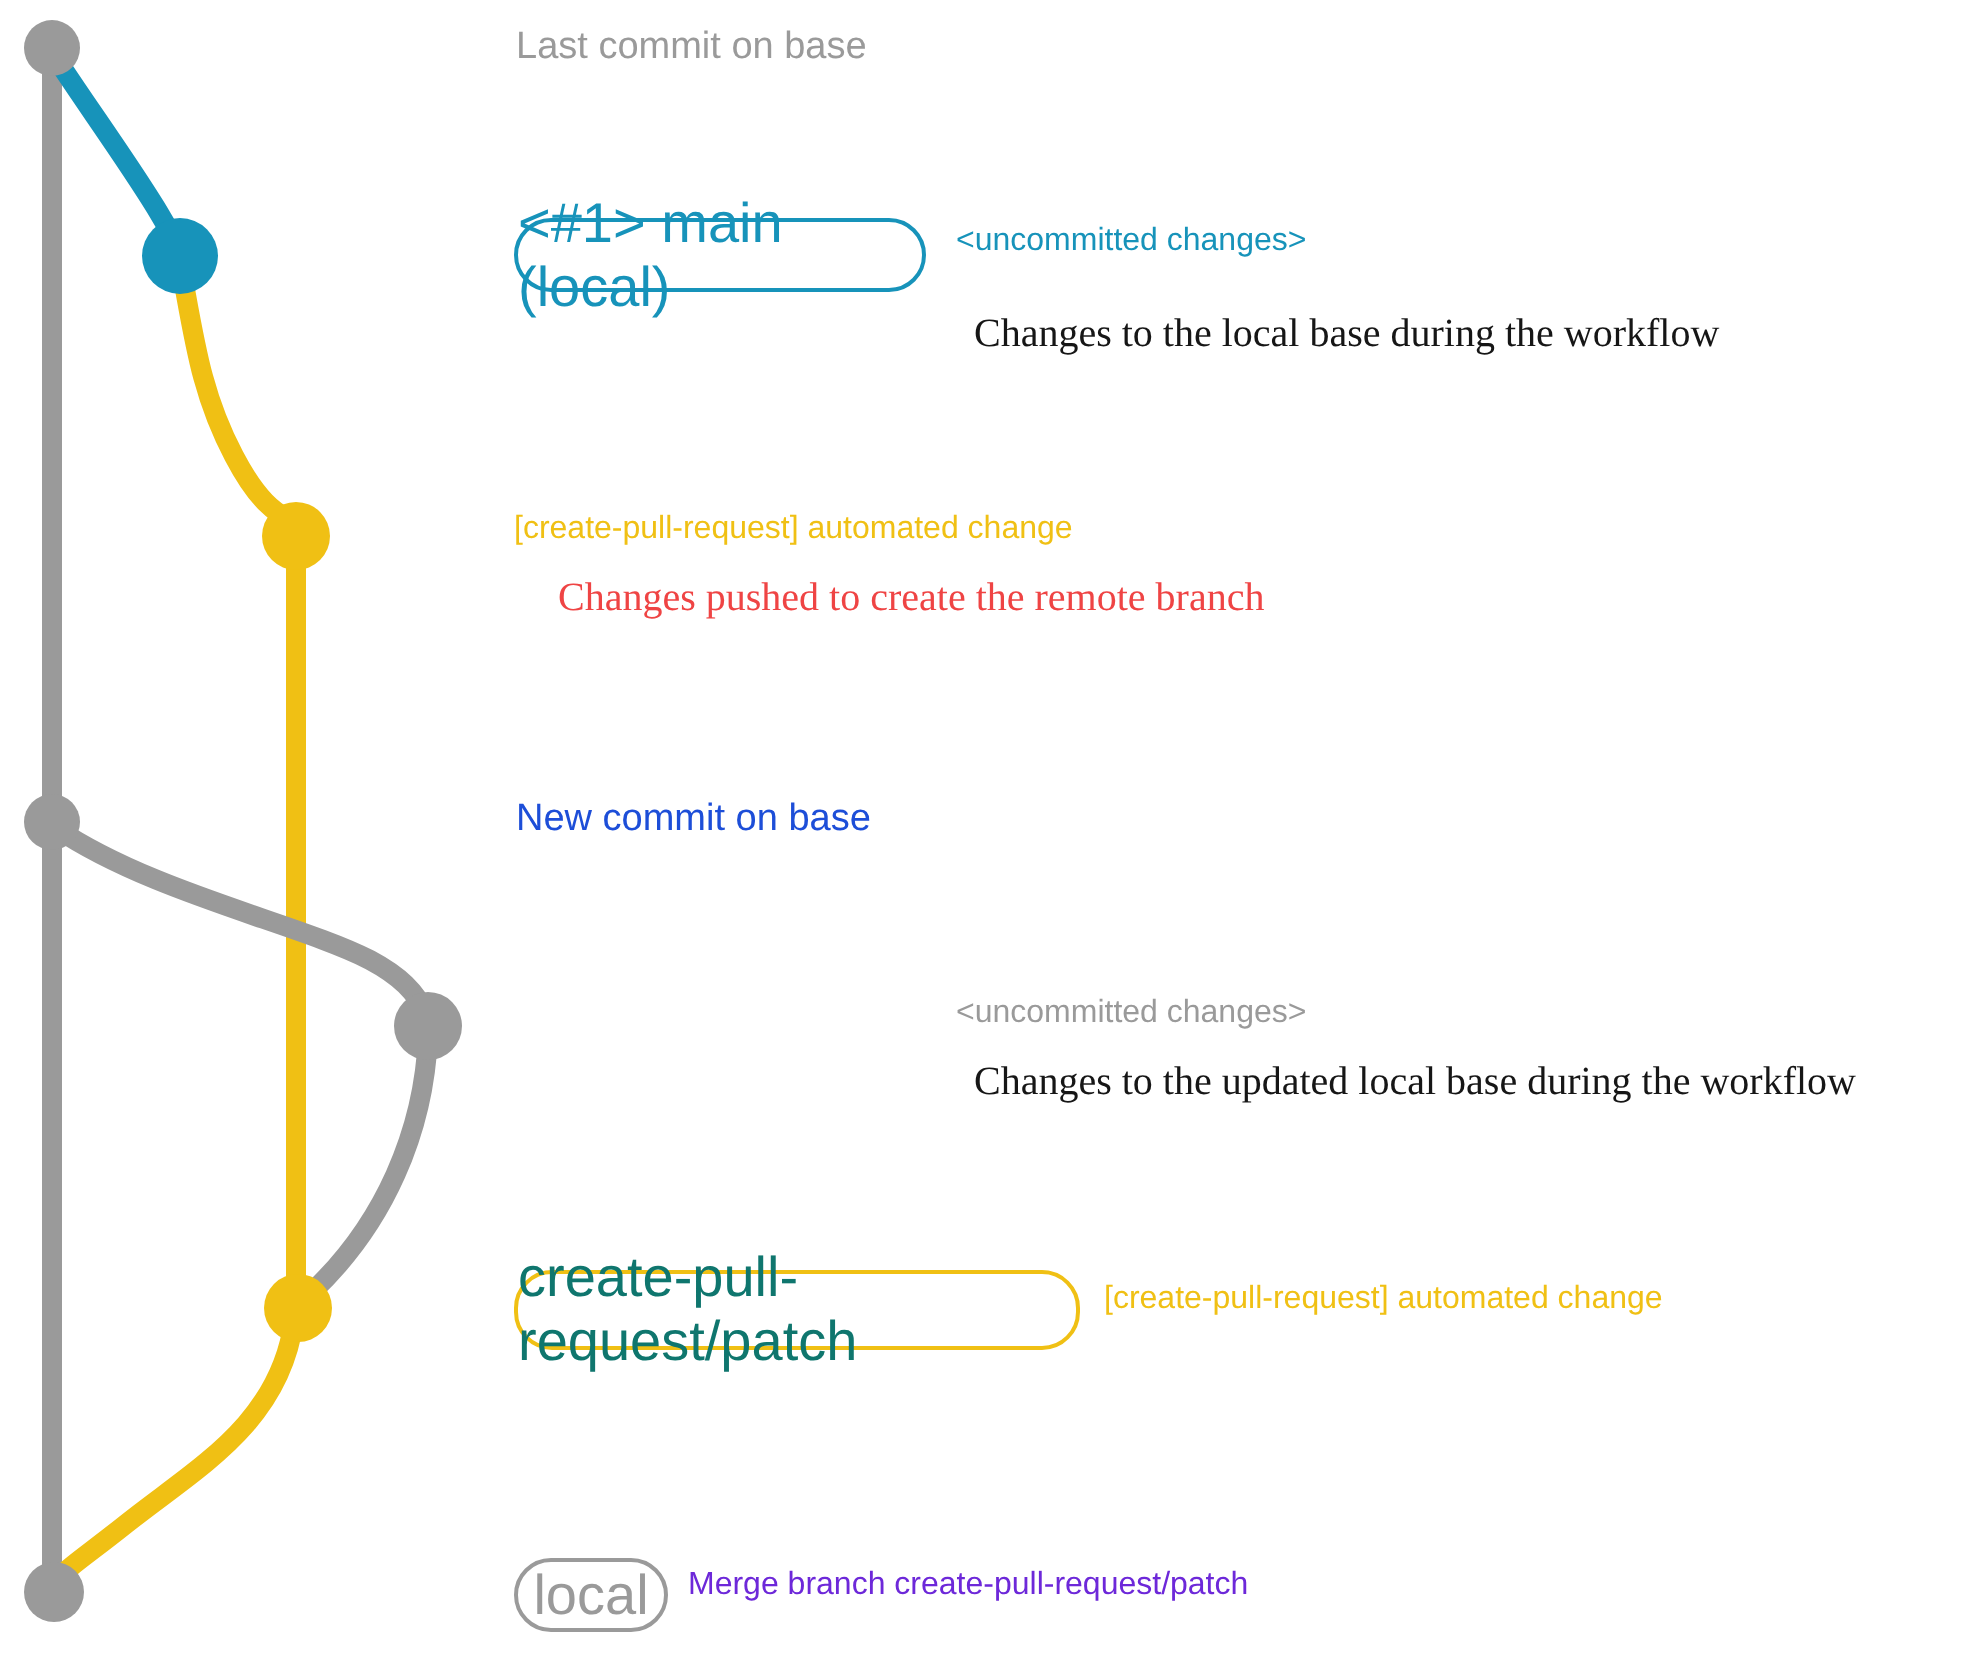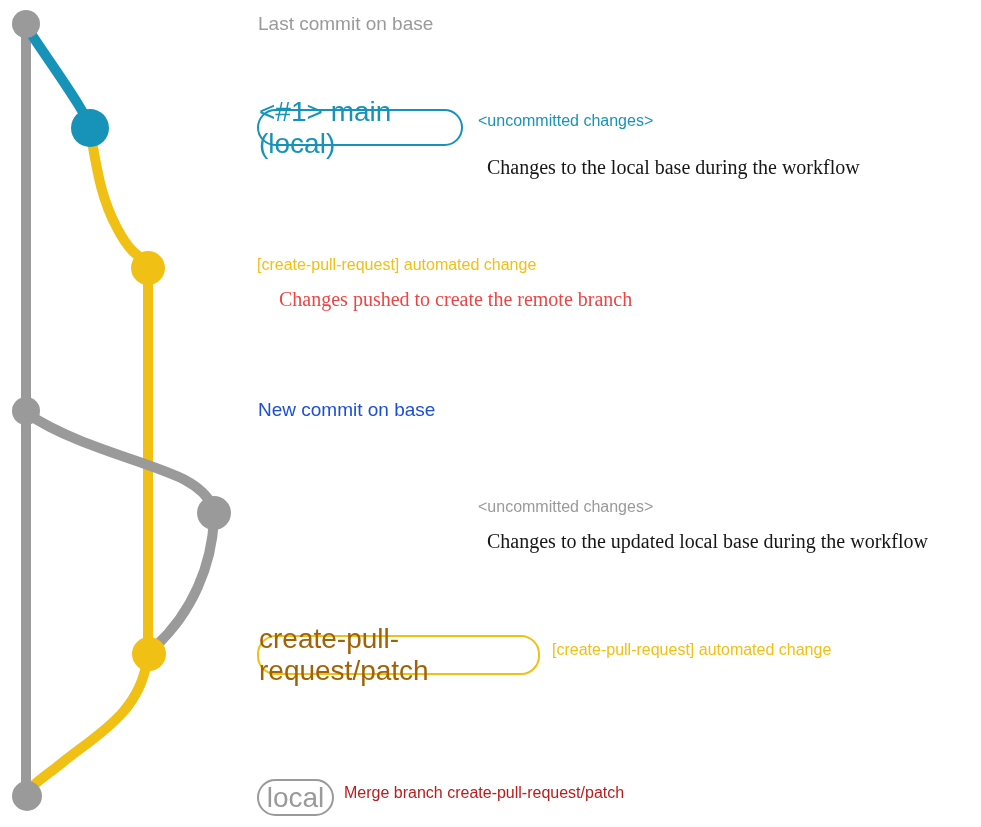--- a/index.html
+++ b/index.html
@@ -75,23 +75,23 @@
   <div class="abs detail" style="left: 487px; top: 156px; color: rgb(22, 22, 22);">Changes to the local base during the workflow</div>
 
   <div class="abs note" style="left: 257px; top: 256px; color: rgb(240, 192, 20);">[create-pull-request] automated change</div>
   <div class="abs detail" style="left: 269px; top: 288px; color: #ef4444; margin-left: 10px;">Changes pushed to create the remote branch</div>
 
   <div class="abs caption" style="left: 258px; top: 399px; color: #1d4ed8;">New commit on base</div>
 
   <div class="abs note" style="left: 478px; top: 498px; color: rgb(154, 154, 154);">&lt;uncommitted changes&gt;</div>
   <div class="abs detail" style="left: 487px; top: 530px; color: rgb(22, 22, 22); text-align: right;">Changes to the updated local base during the workflow</div>
 
-  <div class="pill" style="left: 257px; top: 635px; width: 283px; height: 40px; border-color: rgb(240, 192, 20); color: #a16207;">
+  <div class="pill" style="left: 257px; top: 635px; width: 283px; height: 40px; border-color: rgb(240, 192, 20); color: #0f766e;">
     <span>create-pull-request/patch</span>
   </div>
   <div class="abs note" style="left: 552px; top: 641px; color: rgb(240, 192, 20);">[create-pull-request] automated change</div>
 
   <div class="pill" style="left: 257px; top: 779px; width: 77px; height: 37px; border-color: rgb(154, 154, 154); color: rgb(154, 154, 154);">
     <span>local</span>
   </div>
-  <div class="abs note" style="left: 344px; top: 784px; color: #b91c1c;">Merge branch create-pull-request/patch</div>
+  <div class="abs note" style="left: 344px; top: 784px; color: #6d28d9;">Merge branch create-pull-request/patch</div>
 
 </div>
 
 </body></html>

